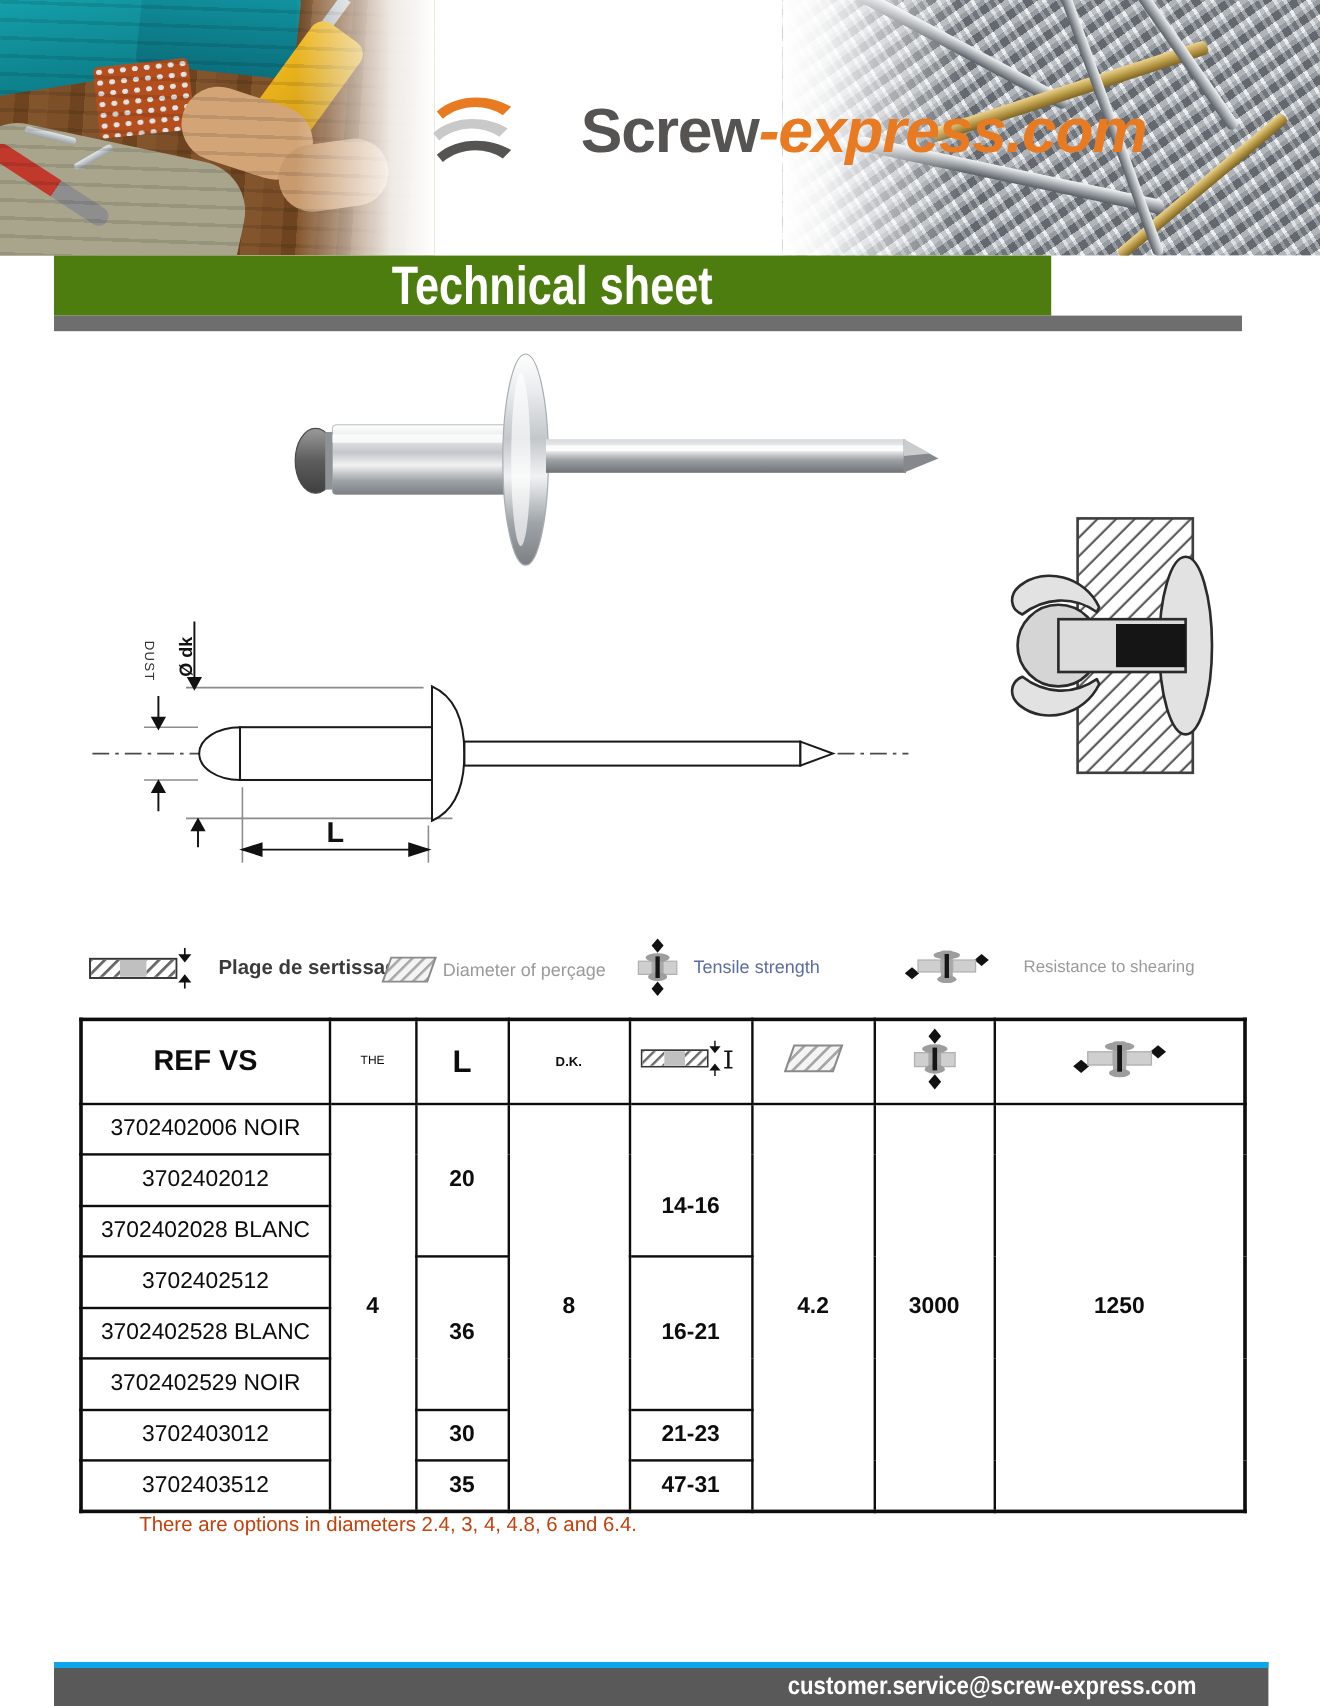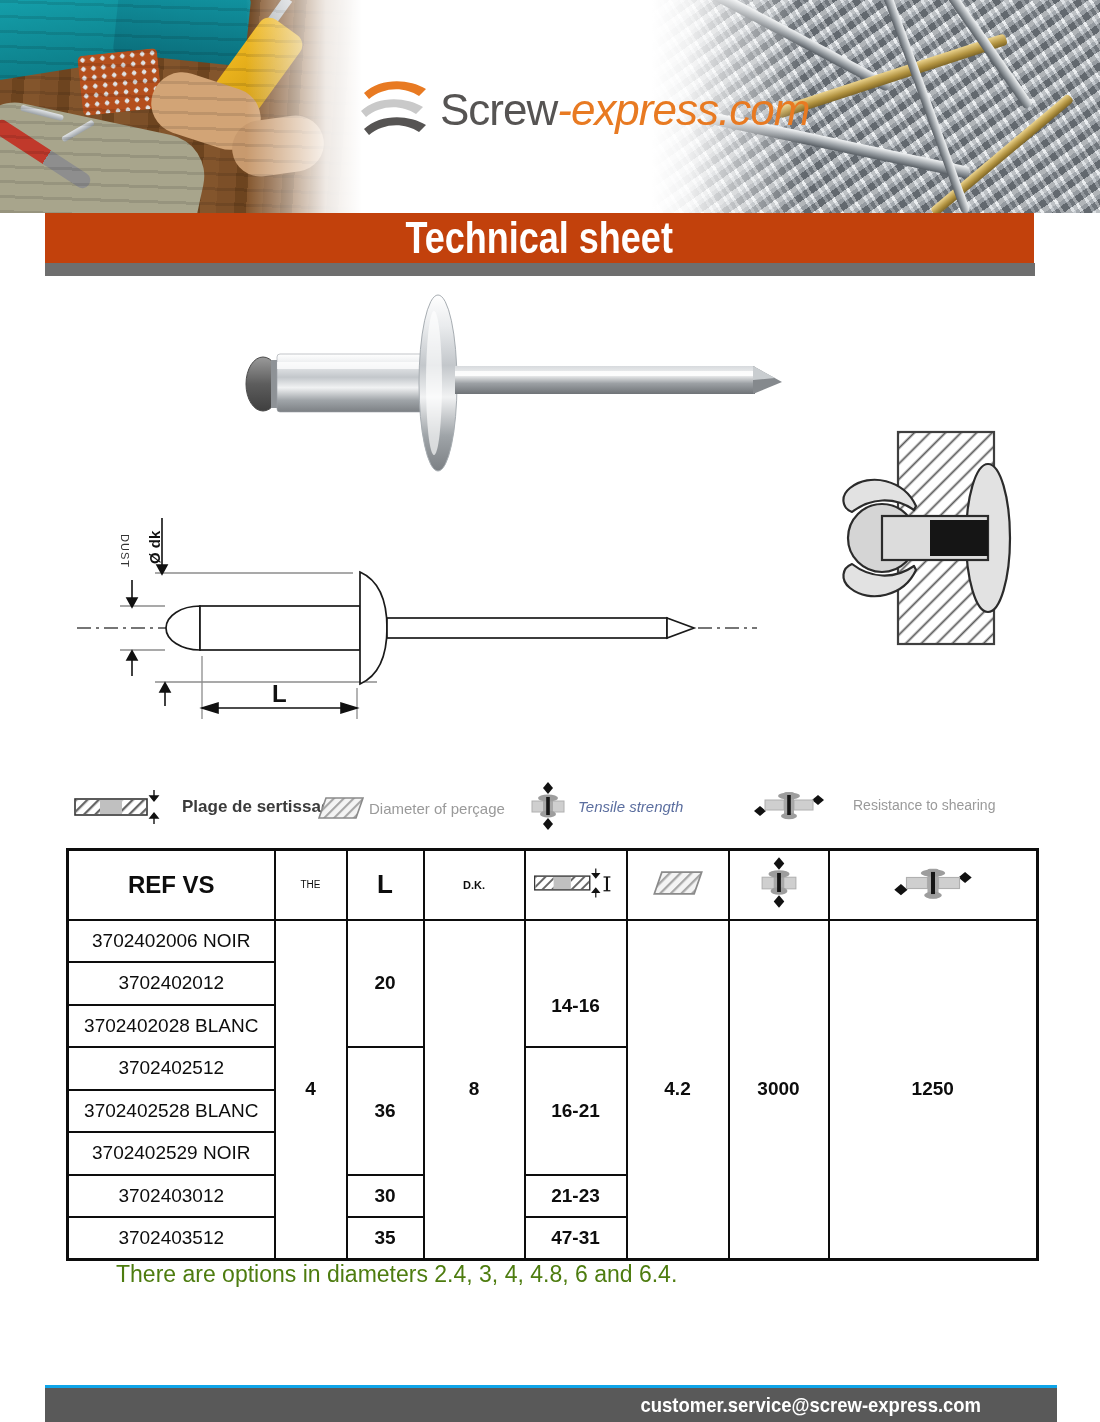--- a/index.html
+++ b/index.html
@@ -33,40 +33,40 @@
   .fade-l{position:absolute;inset:0;background:linear-gradient(to left,transparent 66%,rgba(255,255,255,.9) 92%,#fff 100%);}
   .pile{position:absolute;inset:0;background:
     repeating-linear-gradient(58deg,#c9ced3 0 3px,#888e94 3px 7px,#e4e7ea 7px 10px,#6f757b 10px 17px);}
   .pile2{position:absolute;inset:0;opacity:.55;background:
     repeating-linear-gradient(-35deg,rgba(243,245,246,.9) 0 5px,rgba(84,90,96,.85) 5px 12px,rgba(190,195,200,.9) 12px 16px);}
   .rod{position:absolute;border-radius:4px;background:linear-gradient(#f2f4f5,#9aa0a5 55%,#585e64);}
   .rod.gold{background:linear-gradient(#ecd48e,#b0913f 60%,#7d6527);}
 
   
   .logo{position:absolute;left:358px;top:68px;height:84px;display:flex;align-items:center;gap:8px;}
-  .logo-text{font-size:44px;font-weight:normal;letter-spacing:-1px;white-space:nowrap;}
+  .logo-text{font-size:52px;font-weight:bold;letter-spacing:-1px;white-space:nowrap;margin-left:44px;}
   .logo-dark{color:#565453;}
   .logo-accent{color:#e87a22;font-style:italic;}
 
   
-  .banner{position:absolute;left:45px;top:213px;width:989px;height:50px;background:#c2410c;
+  .banner{position:absolute;left:45px;top:213px;width:831px;height:50px;background:#4d7c0f;
     display:flex;align-items:center;justify-content:center;}
   .banner-title{color:#fff;font-weight:bold;font-size:45px;transform:scaleX(.8);letter-spacing:0;}
   .banner-strip{position:absolute;left:45px;top:263px;width:990px;height:13px;background:#6e6e6e;}
 
   
   .rivet-photo{position:absolute;left:225px;top:288px;}
   .tech-drawing{position:absolute;left:65px;top:476px;}
   .cross-section{position:absolute;left:818px;top:418px;}
 
   
   .legend-item{position:absolute;display:flex;align-items:center;}
   .lg1{left:73px;top:790px;gap:13px;}
   .lg2{left:316px;top:795px;gap:3px;}
-  .lg3{left:530px;top:781px;gap:12px;font-style:italic;}
+  .lg3{left:530px;top:781px;gap:12px;}
   .lg4{left:753px;top:786px;gap:28px;}
   .lg1 .lbl{font-size:17px;font-weight:bold;color:#3b3b3b;}
   .lg2 .lbl{font-size:15px;color:#9a9a9a;}
   .lg3 .lbl{font-size:15px;color:#5b6e9f;}
   .lg4 .lbl{font-size:14px;color:#9a9a9a;}
 
   
   table.spec{position:absolute;left:66px;top:848px;border-collapse:collapse;table-layout:fixed;
     border:3px solid #0d0d0d;}
   table.spec td,table.spec th{border:2px solid #0d0d0d;text-align:center;vertical-align:middle;
@@ -74,26 +74,26 @@
   tr.thead{height:70px;}
   tr.brow{height:42.5px;}
   .h-ref{font-size:24px;font-weight:bold;}
   .h-the{font-size:10px;font-weight:normal;}
   .h-l{font-size:26px;font-weight:bold;}
   .h-dk{font-size:11px;font-weight:bold;margin-left:35px;}
   .c-ref{font-size:19px;font-weight:normal;}
   .c-num{font-size:19px;font-weight:bold;}
   .vtop{vertical-align:top;padding-top:9px;}
 
-  .note{position:absolute;left:116px;top:1261px;font-size:23px;color:#4d7c0f;text-align:right;}
+  .note{position:absolute;left:116px;top:1261px;font-size:17px;color:#c2410c;text-align:right;}
 
   
   .footer{position:absolute;left:45px;top:1385px;width:1012px;height:37px;background:#595959;
-    border-top:3px solid #0ea5e9;box-sizing:border-box;display:flex;align-items:center;
-    justify-content:flex-end;padding-right:76px;}
+    border-top:5px solid #0ea5e9;box-sizing:border-box;display:flex;align-items:center;
+    justify-content:flex-end;padding-right:60px;}
   .footer-email{color:#fff;font-weight:bold;font-size:21px;transform:scaleX(.88);transform-origin:right center;}
 
   .defs-holder{position:absolute;width:0;height:0;overflow:hidden;}
 </style>
 </head>
 <body>
 
 <div class="page">
 
   <svg class="defs-holder" aria-hidden="true">

